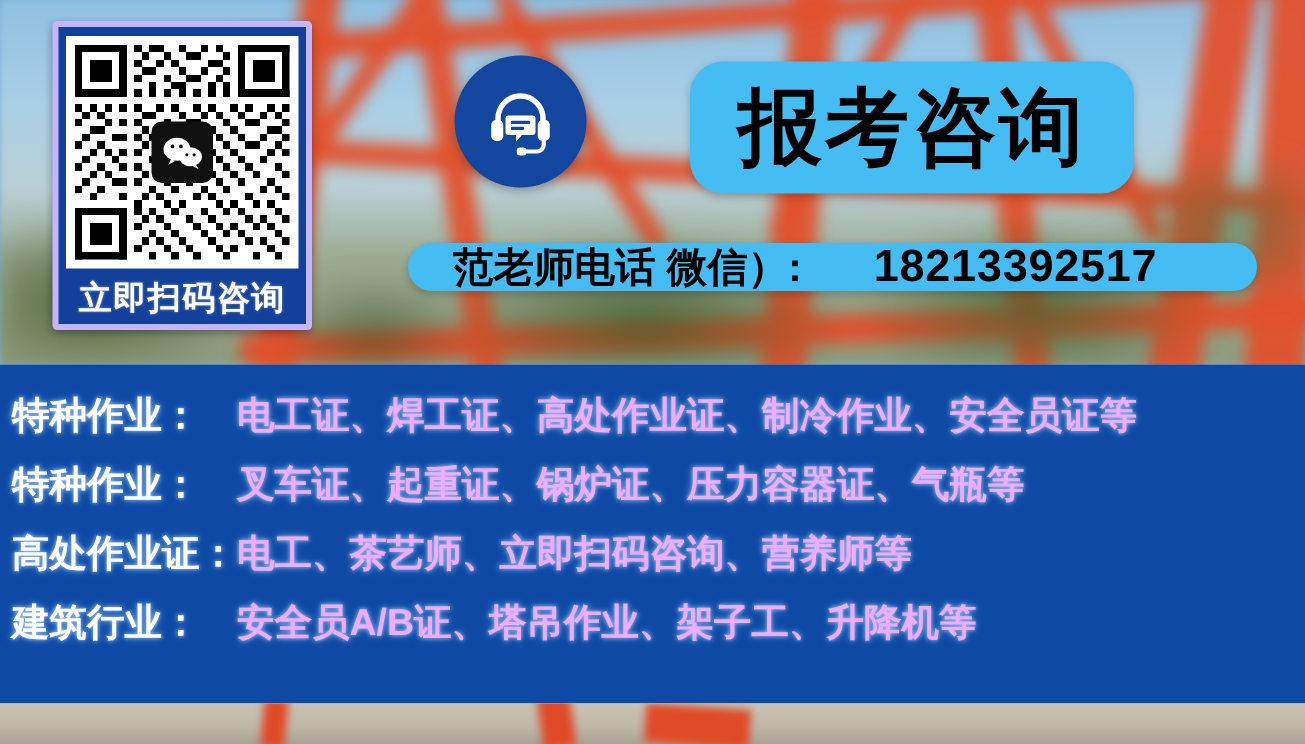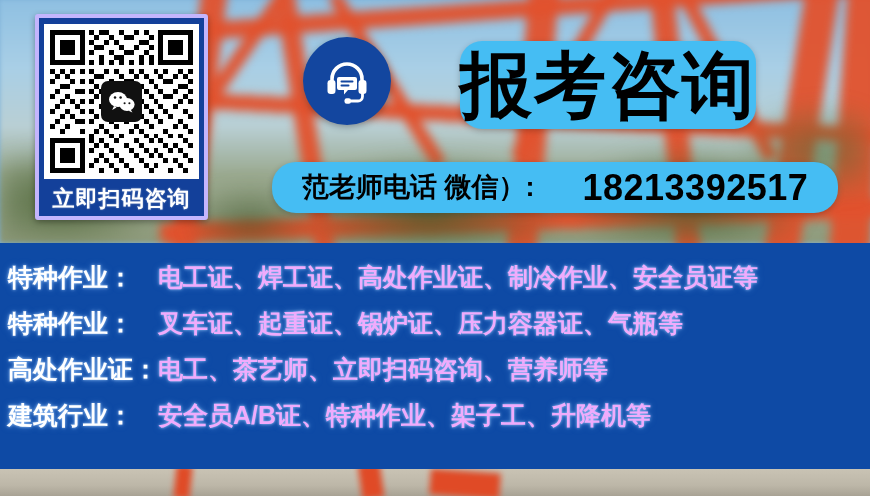--- a/index.html
+++ b/index.html
@@ -108,43 +108,43 @@
     position: absolute;
     left: 460px; top: 41px;
     width: 296px; height: 88px;
     background: #45bdf3;
     border-radius: 22px;
     display: flex; align-items: center; justify-content: center;
     box-shadow: 0 2px 6px rgba(0,0,0,.22);
   }
   .pill-title span {
     color: #000000;
-    font-size: 72px;
+    font-size: 56px;
     font-weight: bold;
     letter-spacing: 2px;
     line-height: 1;
   }
 
   
   .pill-phone {
     position: absolute;
     left: 272px; top: 162px;
-    width: 566px; height: 51px;
+    width: 566px; height: 32px;
     background: #45bdf3;
     border-radius: 24px;
     display: flex; align-items: center;
     padding: 0 22px 0 30px;
     box-shadow: 0 2px 6px rgba(0,0,0,.22);
   }
   .pill-phone .ph-label {
     color: #000; font-size: 27px; font-weight: bold; line-height: 1;
     white-space: nowrap;
   }
   .pill-phone .ph-number {
-    color: #000; font-size: 36px; font-weight: bold; line-height: 1;
+    color: #000; font-size: 30px; font-weight: bold; line-height: 1;
     margin-left: 48px; letter-spacing: .5px; white-space: nowrap;
   }
 
   
   .info-panel {
     position: absolute;
     left: 0; top: 243px;
     width: 870px; height: 226px;
     background: #0e4aa5;
     padding: 22px 12px 0 8px;
@@ -499,21 +499,21 @@
       <span class="items">叉车证、起重证、锅炉证、压力容器证、气瓶等</span>
     </div>
 
     <div class="info-row">
       <span class="cat">高处作业证：</span>
       <span class="items">电工、茶艺师、立即扫码咨询、营养师等</span>
     </div>
 
     <div class="info-row">
       <span class="cat">建筑行业：</span>
-      <span class="items">安全员A/B证、特种作业、架子工、升降机等</span>
+      <span class="items">安全员A/B证、塔吊作业、架子工、升降机等</span>
     </div>
 
   </div>
 
   <div class="bottom-strip">
     <div class="bs red" style="left:175px; top:-4px; width:16px; height:34px; transform:rotate(6deg);"></div>
     <div class="bs red" style="left:360px; top:-6px; width:22px; height:36px; transform:rotate(-8deg);"></div>
     <div class="bs red" style="left:430px; top:2px; width:70px; height:26px; transform:rotate(4deg);"></div>
 
   </div>

